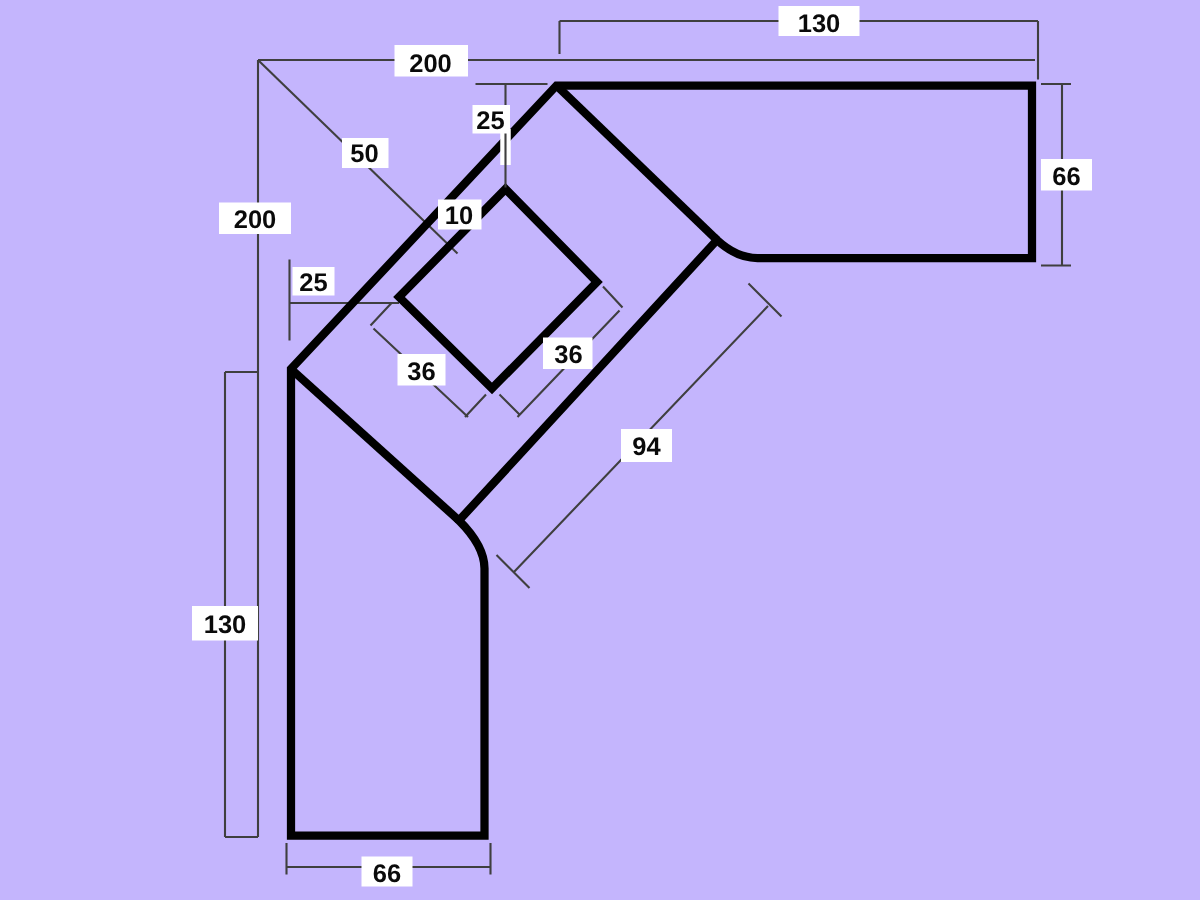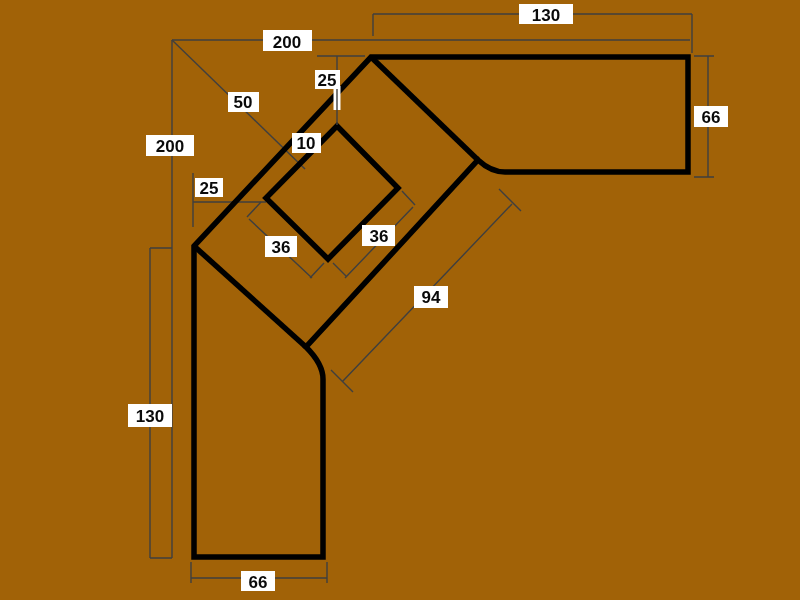--- a/index.html
+++ b/index.html
@@ -1,16 +1,16 @@
 <!DOCTYPE html>
 <html><head>
 <meta charset="utf-8">
 <style>
   html,body{margin:0;padding:0;background:#ffffff;}
-  .canvas{position:relative;width:800px;height:600px;background:#a16207;overflow:hidden;}
+  .canvas{position:relative;width:800px;height:600px;background:#c4b5fd;overflow:hidden;}
   svg{display:block;}
   .dim-text{font-family:"Liberation Sans","DejaVu Sans",sans-serif;font-weight:700;font-size:17px;fill:#0a0a0a;text-anchor:middle;}
 </style>
 </head>
 <body>
 
 <div class="canvas">
 <svg width="800" height="600" viewBox="0 0 800 600">
 
   <g fill="none" stroke-width="1.4" stroke="#3f3f3f">

